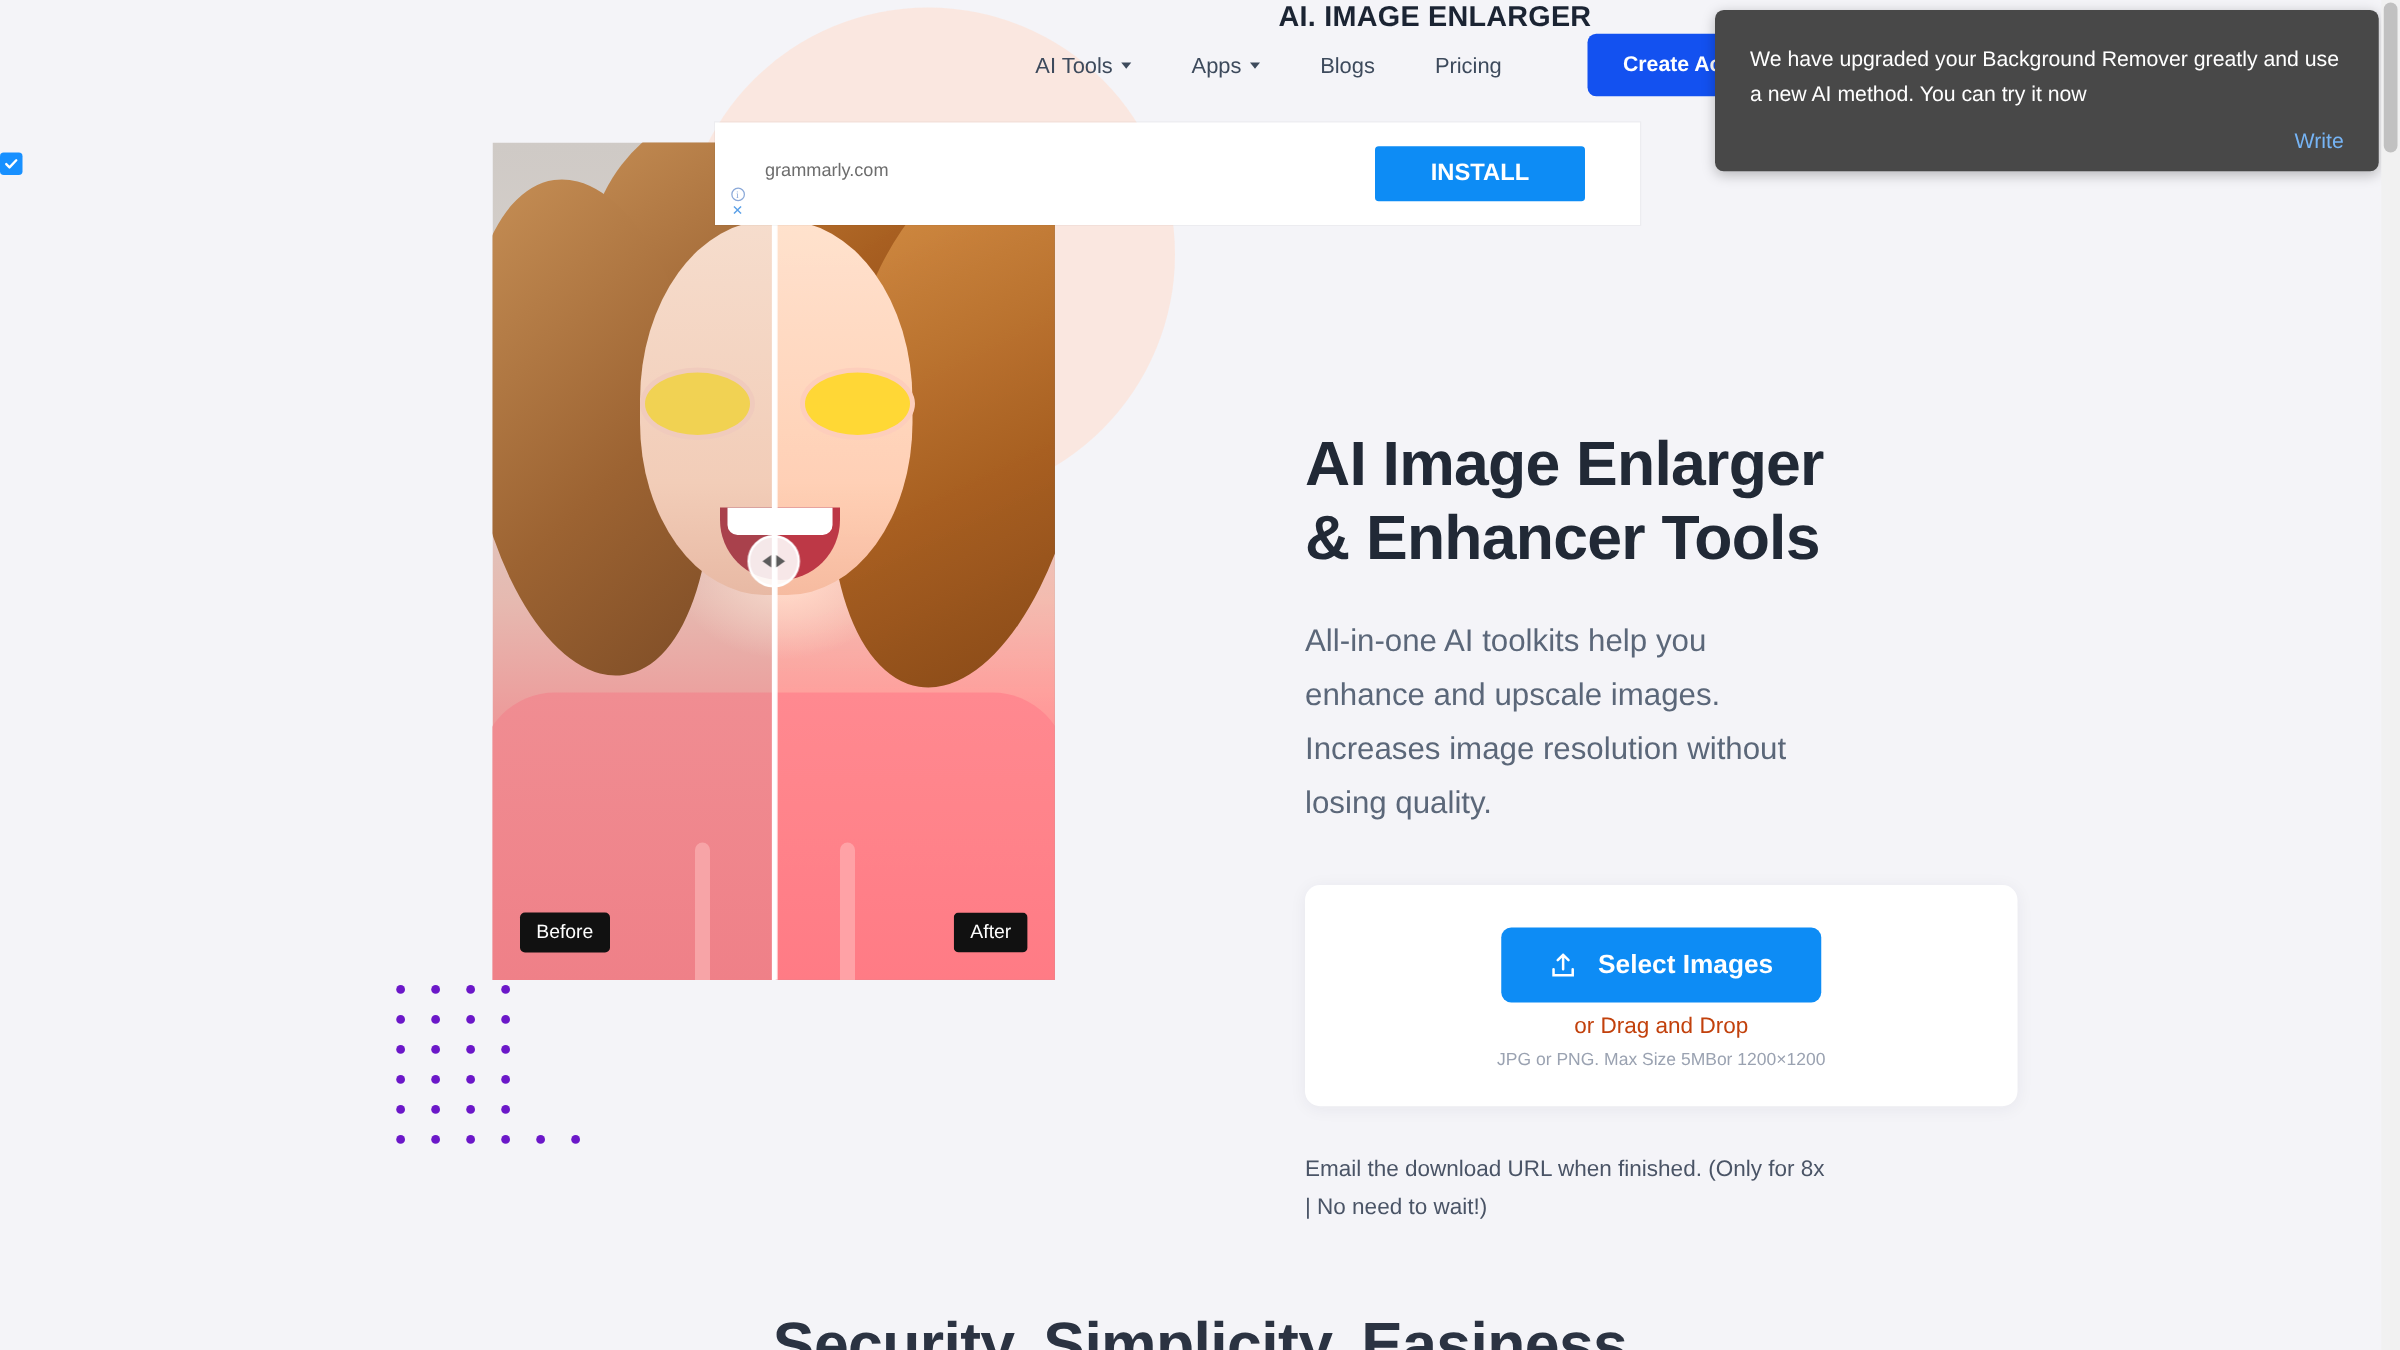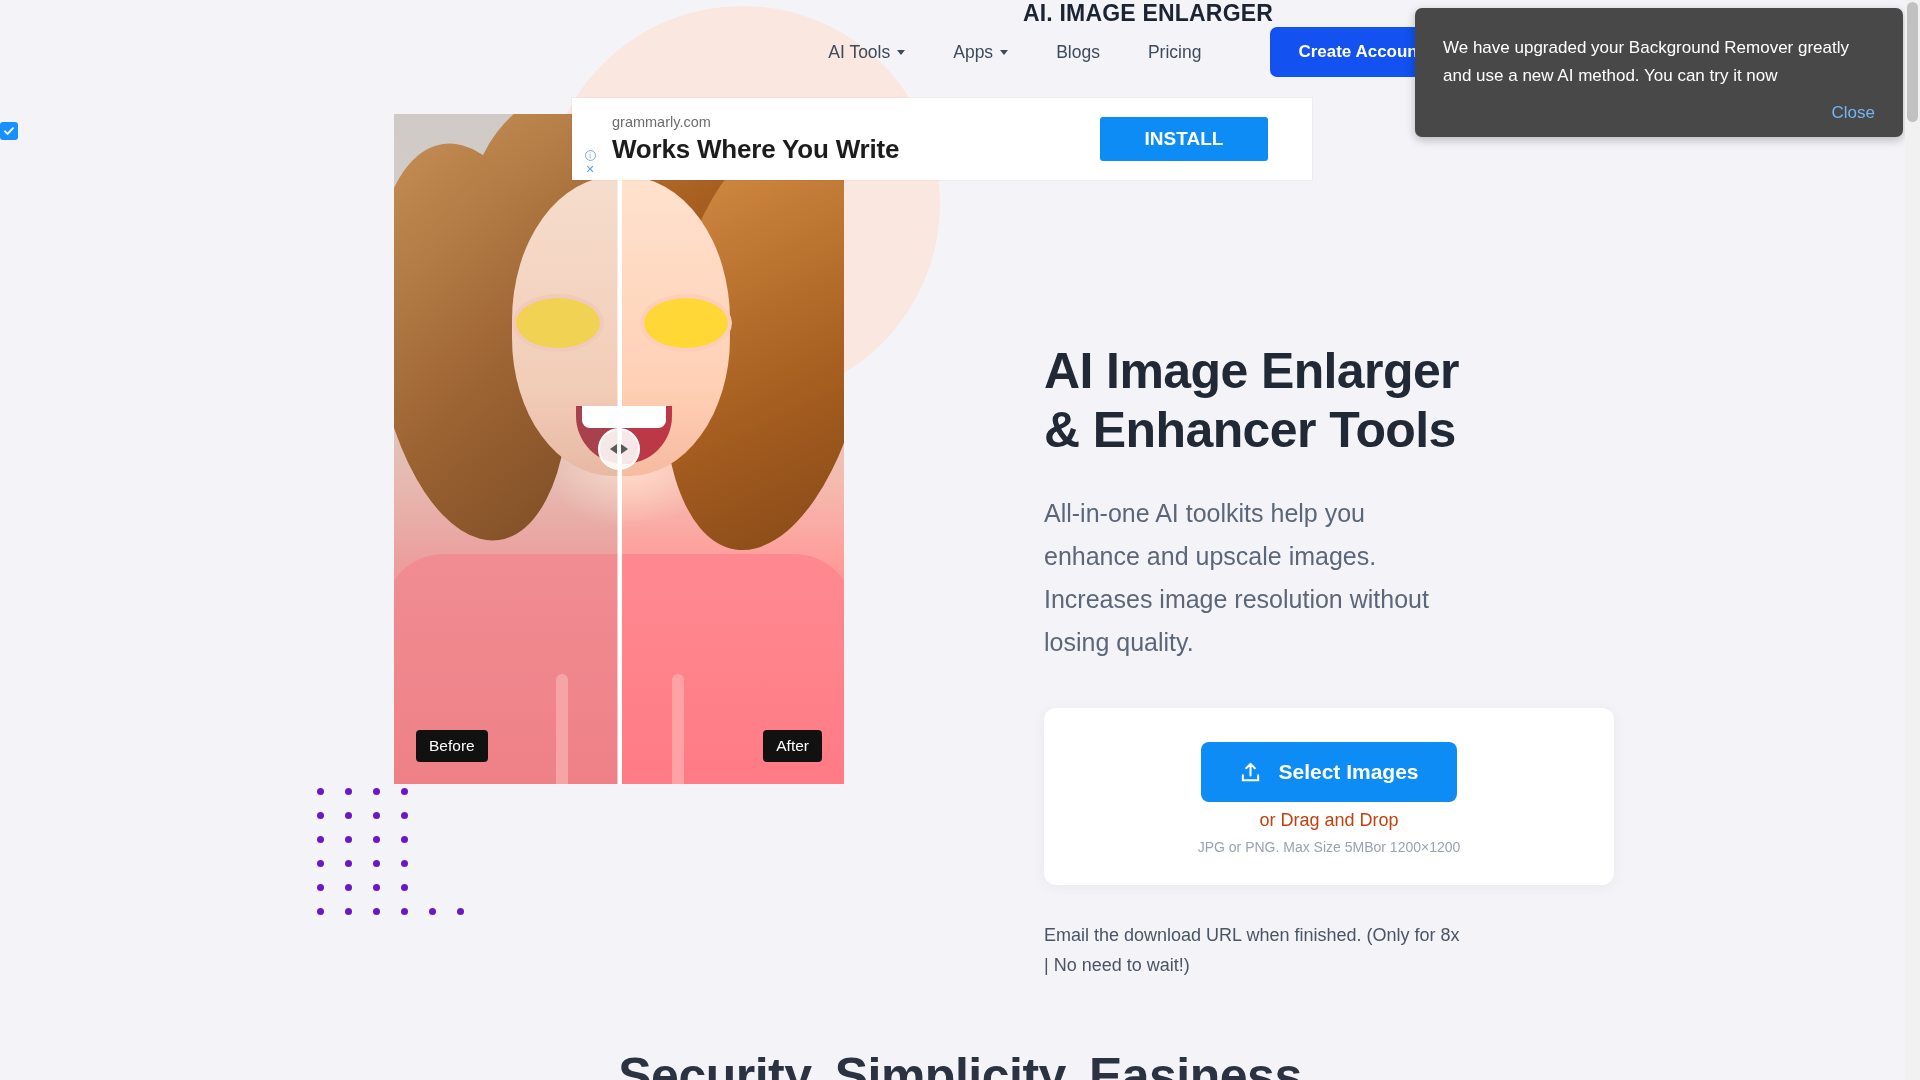--- a/index.html
+++ b/index.html
@@ -165,21 +165,21 @@
     width: 168px;
     margin-right: 44px;
     cursor: pointer;
     font-family: "Liberation Sans", sans-serif;
   }
 
   
   .toast {
     position: absolute;
     right: 17px; top: 8px;
-    width: 488px;
+    width: 531px;
     background: #484848;
     border-radius: 7px;
     padding: 26px 28px 14px 28px;
     z-index: 40;
     box-shadow: 0 3px 10px rgba(0,0,0,.25);
   }
   .toast-msg {
     color: #fff;
     font-size: 17px;
     line-height: 1.62;
@@ -460,33 +460,32 @@
       </div>
 
       <button class="btn-primary">Create Account</button>
       <button class="btn-secondary">Login</button>
     </div>
   </div>
 
   <div class="ad-banner">
     <div class="ad-text">
       <div class="ad-domain">grammarly.com</div>
-      <div class="ad-headline">Works Where You Write</div>
     </div>
     <button class="ad-install">INSTALL</button>
   </div>
   <div class="ad-meta">
     <div class="ad-info-icon">i</div>
     <div class="ad-close-icon">✕</div>
   </div>
 
   <div class="toast">
     <div class="toast-msg">We have upgraded your Background Remover greatly and use a new AI method. You can try it now</div>
     <div class="toast-actions">
-      <span class="toast-close">Close</span>
+      <span class="toast-close">Write</span>
     </div>
   </div>
 
   <div class="hero">
 
     <div class="compare">
       <div class="compare-img">
         <div class="hair top"></div>
         <div class="hair l"></div>
         <div class="hair r"></div>

